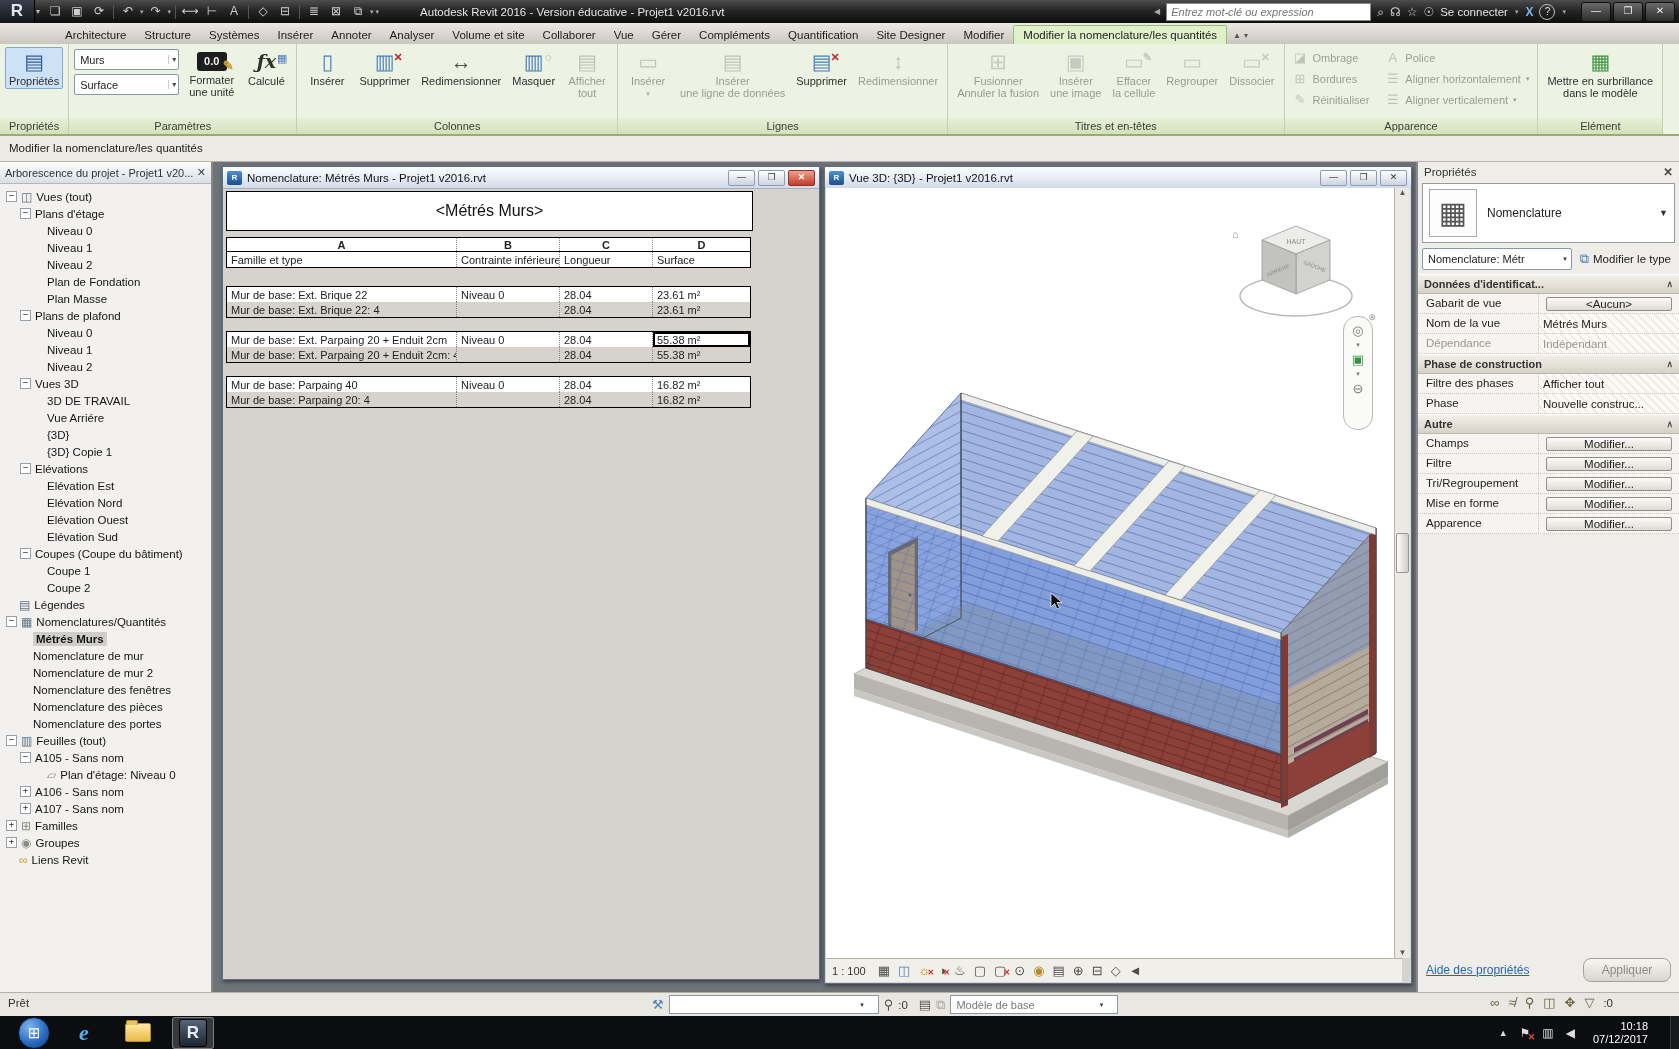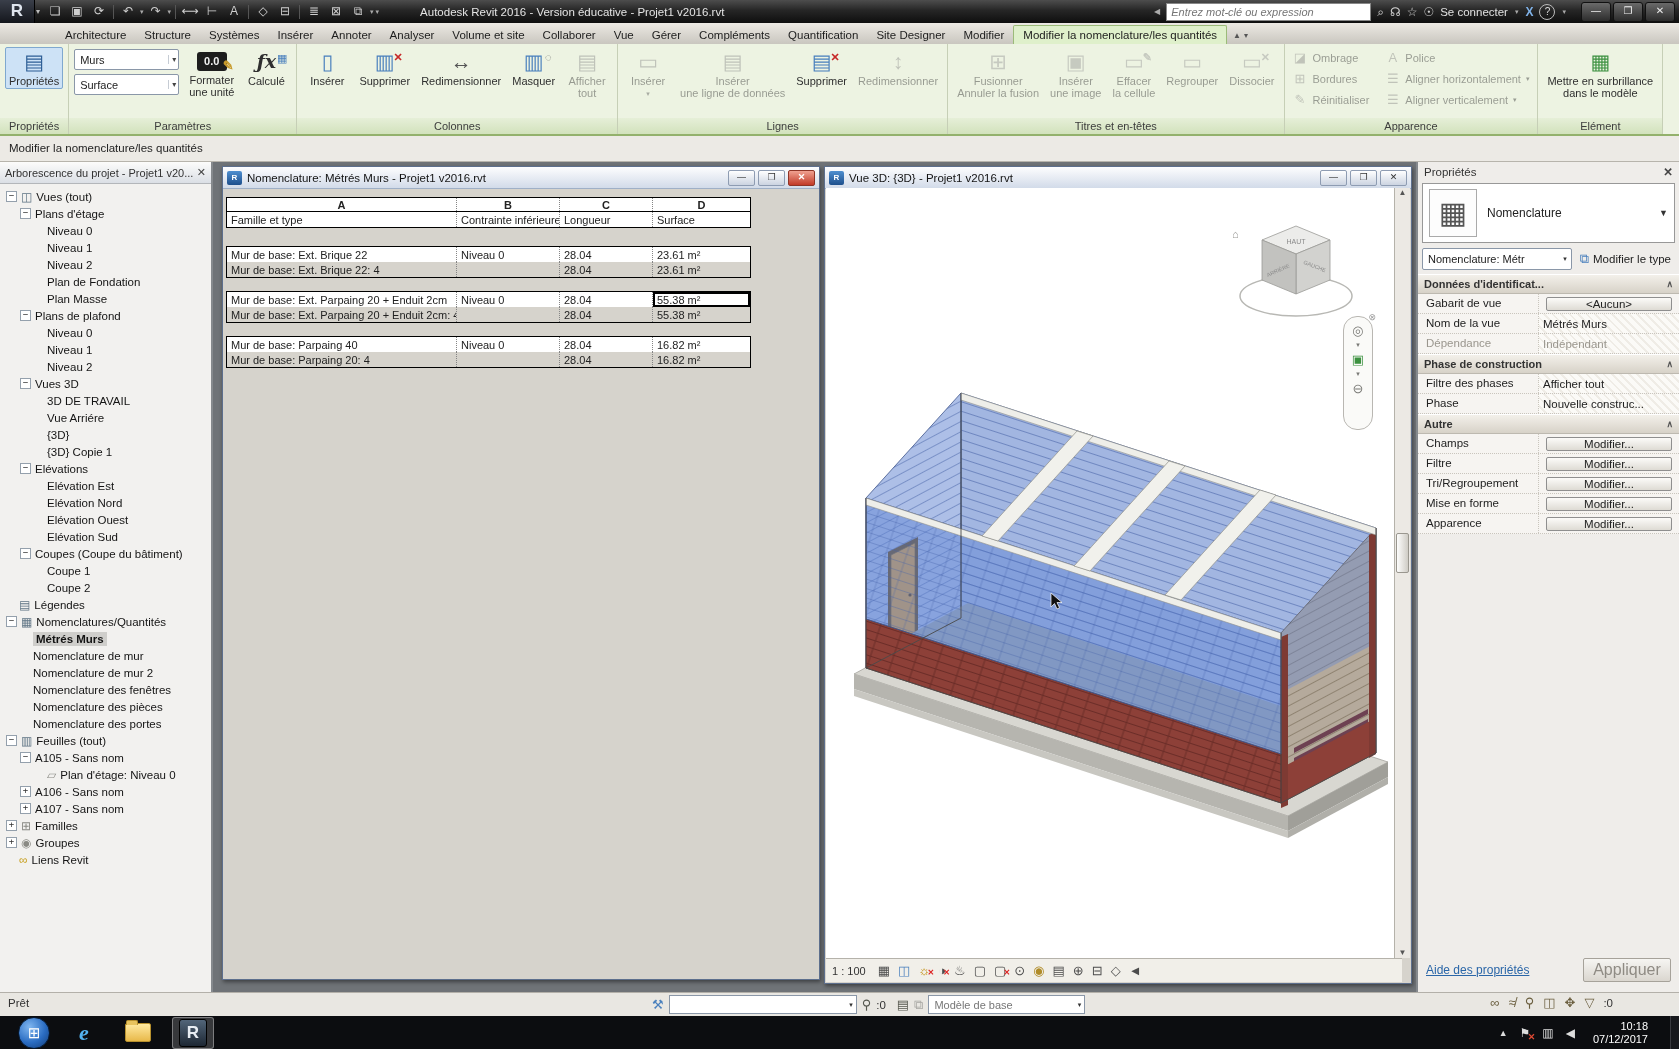--- a/index.html
+++ b/index.html
@@ -135,29 +135,29 @@
   .psec .chev{margin-left:auto;font-size:9px;color:#555;}
   .prow{display:flex;height:19px;border-bottom:1px dotted #c9c5bd;font-size:11.5px;align-items:stretch;background:#f6f4f1;}
   .plabel{width:120px;padding:3px 0 0 8px;color:#222;box-sizing:border-box;white-space:nowrap;overflow:hidden;}
   .plabel.muted,.pval.muted{color:#9a968e;}
   .pval{flex:1;border-left:1px dotted #c9c5bd;padding:0 4px;display:flex;align-items:center;
     background:repeating-linear-gradient(45deg,#fbfaf7 0 4px,#efece6 4px 6px);overflow:hidden;white-space:nowrap;}
   .pbtn{flex:1;margin:1px 3px;border:1px solid #8f8f8f;border-radius:2px;
     background:linear-gradient(#fcfbf9,#dedbd4);display:flex;align-items:center;justify-content:center;font-size:11.5px;color:#222;}
   #props-bottom{margin-top:auto;display:flex;align-items:center;padding:6px 8px 10px;}
   #props-help{color:#2a66a8;text-decoration:underline;font-size:12px;}
-  #apply-btn{margin-left:auto;width:86px;height:22px;border:1px solid #a6a29a;border-radius:2px;
-    background:linear-gradient(#f6f5f2,#dad6cf);color:#8f8b84;font-size:16px;display:flex;align-items:center;justify-content:center;}
+  #apply-btn{margin-left:auto;width:86px;height:22px;border:1px solid #a6a29a;border-radius:8px;
+    background:linear-gradient(#f6f5f2,#dad6cf);color:#8f8b84;font-size:12px;display:flex;align-items:center;justify-content:center;}
   
   #statusbar{position:absolute;left:0;top:992px;width:1679px;height:24px;background:#e9e7e2;
     border-top:1px solid #b3b0a9;font-size:11.5px;color:#333;}
   #status-ready{position:absolute;left:8px;top:4px;}
   #status-mid{position:absolute;left:652px;top:2px;display:flex;align-items:center;gap:5px;}
   .scombo{width:182px;height:17px;background:#fff;border:1px solid #8a97a8;display:flex;align-items:center;
-    justify-content:flex-end;padding:0 2px;font-size:11px;color:#333;}
+    justify-content:flex-end;padding:0 13px;font-size:11px;color:#333;}
   .scombo.small{width:148px;justify-content:space-between;padding-left:5px;}
   .sic{font-size:13px;color:#56584f;}
   .sic.blue{color:#4a80bd;}
   #status-right{position:absolute;right:66px;top:2px;display:flex;align-items:center;gap:9px;}
   .stic{font-size:13px;color:#6b5f3f;}
   
   #taskbar{position:absolute;left:0;top:1016px;width:1679px;height:33px;background:#0c0d10;display:flex;align-items:center;}
   #startorb{width:30px;height:30px;border-radius:50%;margin-left:18px;
     background:radial-gradient(circle at 35% 30%,#7fb6f0,#2a6cc2 55%,#123a74);border:1px solid #061a33;
     color:#fff;font-size:15px;text-align:center;line-height:29px;}
@@ -597,20 +597,21 @@
       <div class="wtitle">
         <span class="rvt-ic">R</span>
         <span>Nomenclature: Métrés Murs - Projet1 v2016.rvt</span>
         <span class="wbtns">
           <span class="wb">—</span>
           <span class="wb">❐</span>
           <span class="wb close">✕</span>
         </span>
       </div>
       <div id="sched-content">
+        <div class="stitle">&lt;Métrés Murs&gt;</div>
         <div class="sheadblk">
           <div class="srow letters" id="sletters">
               <span class="scell" style="width: 230px;">A</span>
               <span class="scell" style="width: 103px;">B</span>
               <span class="scell" style="width: 93px;">C</span>
               <span class="scell" style="width: 97px;">D</span>
             </div>
           <div class="srow" id="sheaders">
               <span class="scell" style="width: 230px;">Famille et type</span>
               <span class="scell" style="width: 103px;">Contrainte inférieure</span>

